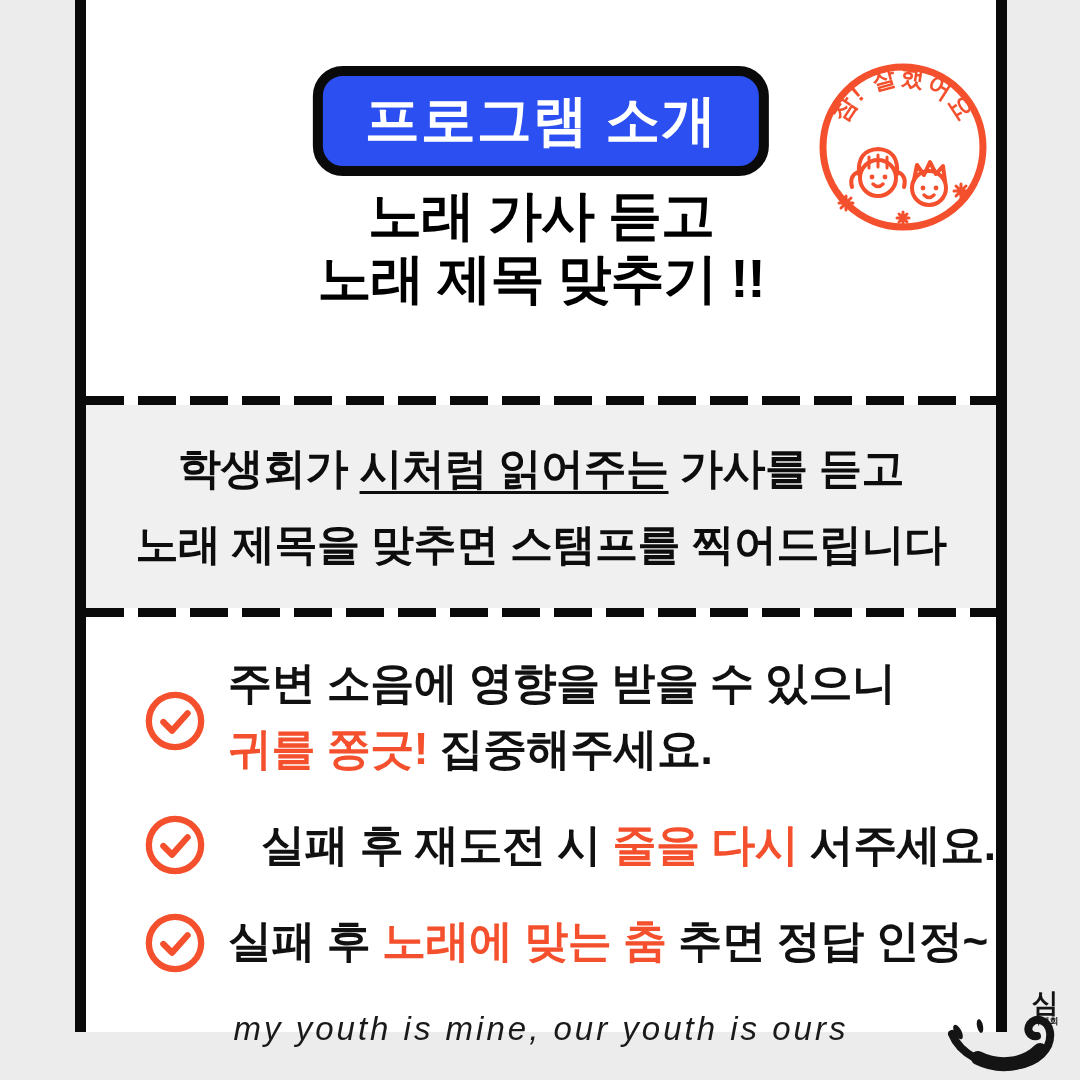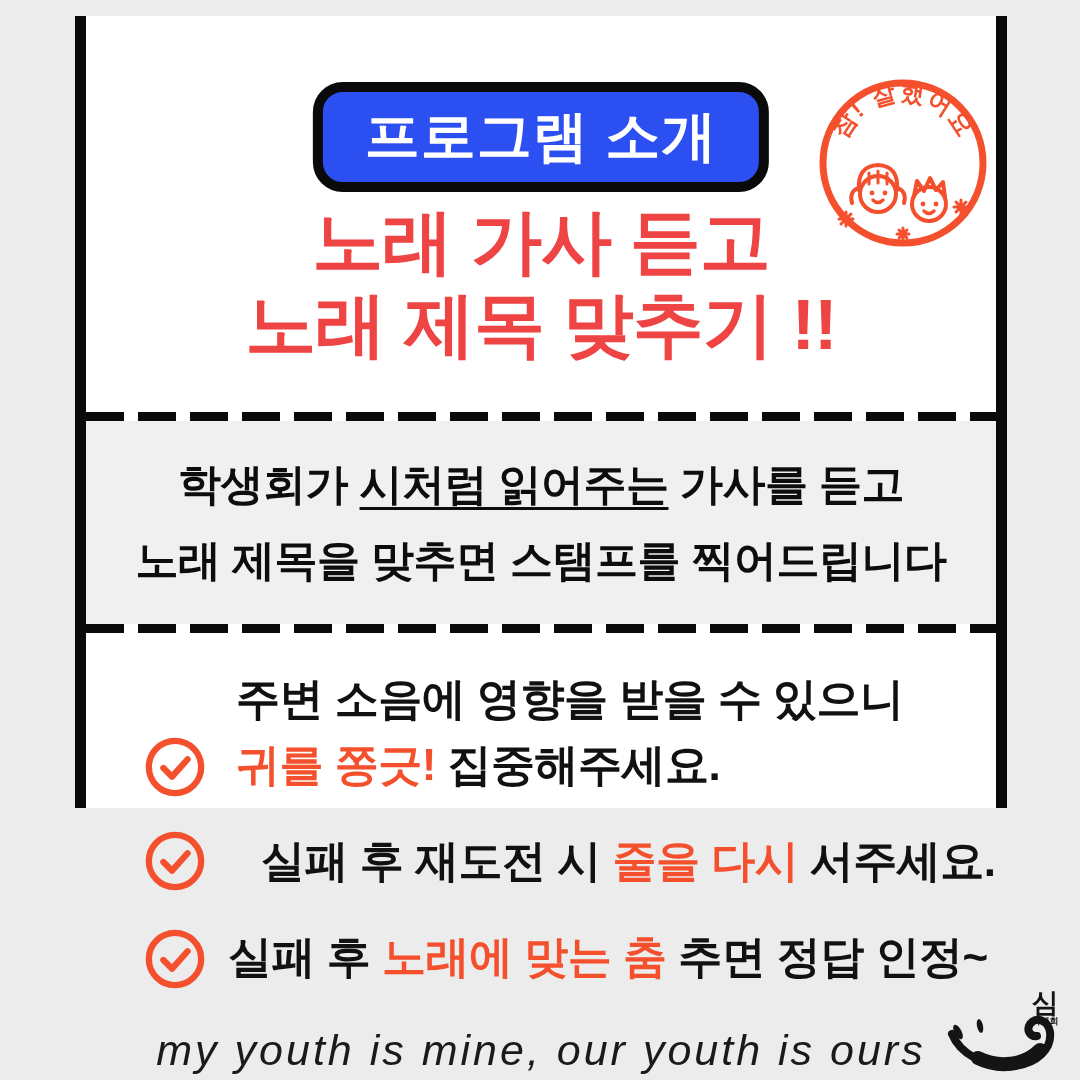--- a/index.html
+++ b/index.html
@@ -4,36 +4,36 @@
 <style>
   html,body{margin:0;padding:0;}
   body{
     width:1080px;height:1080px;
     background:#ECECEC;
     font-family:"Liberation Sans","DejaVu Sans",sans-serif;
     overflow:hidden;
   }
   .canvas{position:relative;width:1080px;height:1080px;background:#ECECEC;}
   .card{
-    position:absolute;left:75px;top:16px;width:932px;height:792px;
+    position:absolute;left:75px;top:0;width:932px;height:1032px;
     background:#FFFFFF;box-sizing:border-box;
     border-left:11px solid #0A0A0A;border-right:11px solid #0A0A0A;
   }
   .badge{
     position:absolute;top:66px;left:50%;transform:translateX(-50%);
     background:#2B4FF0;border:10px solid #0A0A0A;border-radius:30px;
     padding:8px 42px;
     color:#FFFFFF;font-size:55px;font-weight:900;letter-spacing:1px;
     white-space:nowrap;
   }
   .stamp{position:absolute;top:60px;right:6px;width:174px;height:174px;}
   .title{
     position:absolute;top:184px;left:0;width:100%;
-    text-align:center;color:#ef4444;
-    font-size:71px;font-weight:900;line-height:1.17;letter-spacing:-1px;
+    text-align:center;color:#000000;
+    font-size:54px;font-weight:900;line-height:1.17;letter-spacing:-1px;
   }
   .dash{
     position:absolute;left:0;right:0;height:9px;
     background:repeating-linear-gradient(90deg,#0A0A0A 0 38px,transparent 38px 52px);
   }
   .dash-top{top:396px;}
   .dash-bottom{top:608px;}
   .gray-band{
     position:absolute;top:405px;left:0;right:0;height:203px;background:#F0F0F0;
     display:flex;flex-direction:column;justify-content:center;align-items:center;
@@ -43,35 +43,35 @@
     margin:0;font-size:43px;font-weight:600;color:#0D0D0D;
     letter-spacing:-0.5px;
   }
   .desc-underline{
     font-weight:800;
     text-decoration:underline;text-decoration-thickness:3px;text-underline-offset:8px;
   }
   .rule{
     position:absolute;left:58px;display:flex;
   }
-  .rule-1{top:650px;align-items:flex-end;gap:8px;}
+  .rule-1{top:650px;align-items:center;}
   .rule-2{top:812px;align-items:center;gap:33px;}
   .rule-3{top:908px;align-items:flex-end;}
   .check-icon{flex:0 0 auto;width:62px;height:62px;margin-right:22px;}
   .rule-1 .check-icon{margin-top:10px;}
   .rule-text{font-size:44px;font-weight:600;color:#111111;line-height:1.5;letter-spacing:-0.5px;}
   .rule-text p{margin:0;}
   .hl{
     color:#F4502D;
     text-decoration-thickness:3px;text-underline-offset:9px;
     text-decoration-color:#F4502D;
   }
   .footer{
     position:absolute;top:1010px;left:0;width:100%;text-align:center;
-    font-size:43px;font-weight:500;color:#1A1A1A;letter-spacing:3px;
+    font-size:33px;font-weight:500;color:#1A1A1A;letter-spacing:3px;
     font-style:italic;
   }
   .logo{position:absolute;right:4px;bottom:2px;width:132px;height:102px;z-index:5;}
 </style>
 </head>
 <body>
 
 <div class="canvas">
   <div class="card">
 

